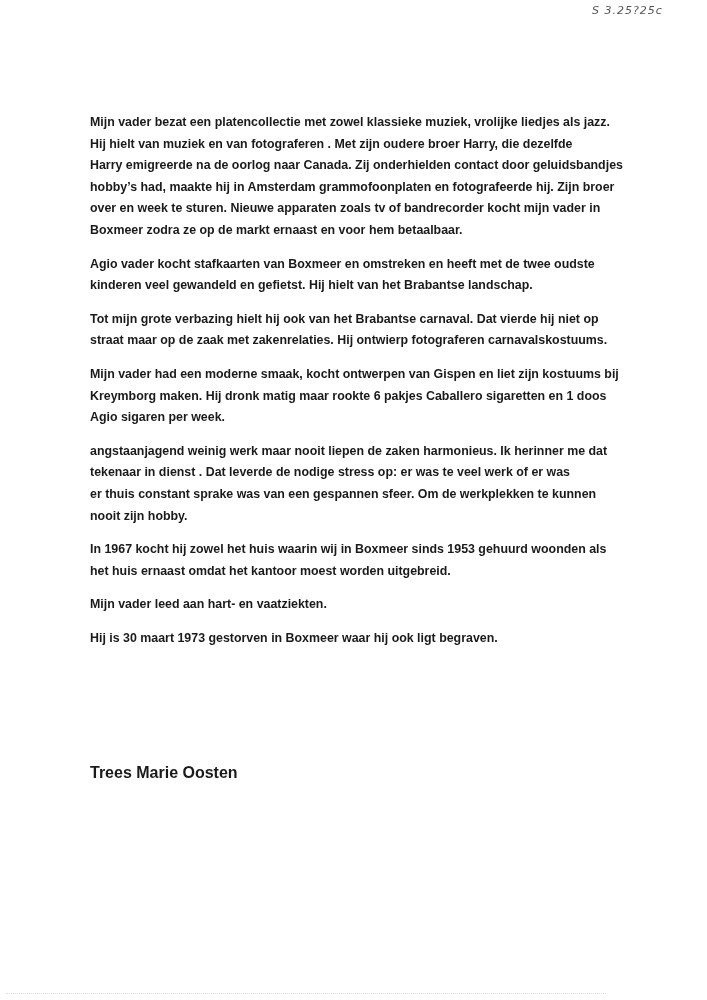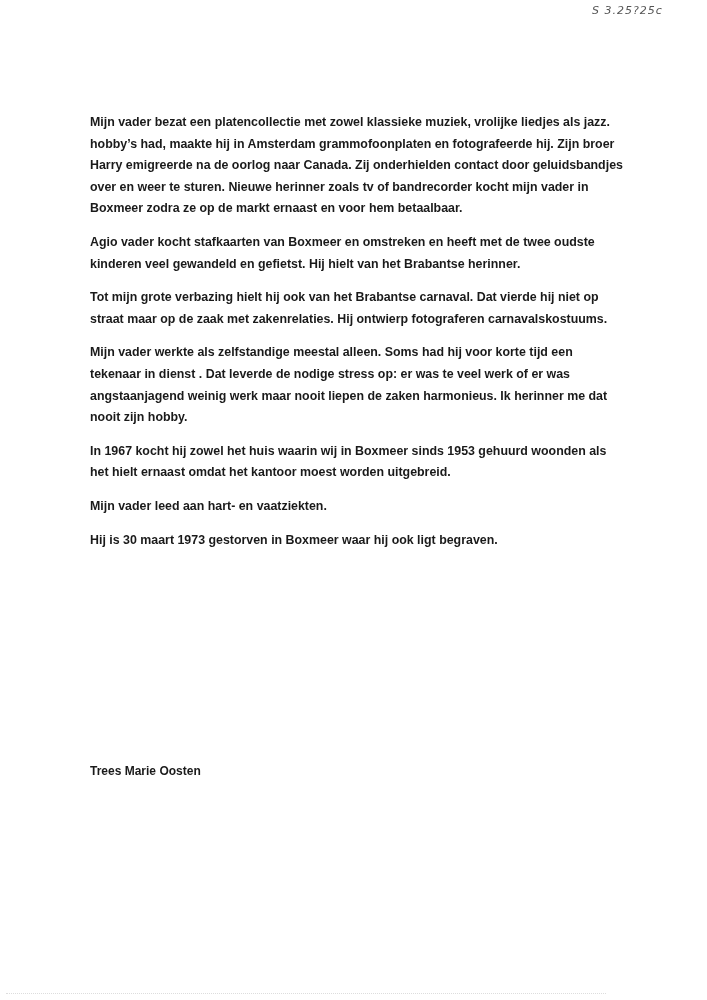--- a/index.html
+++ b/index.html
@@ -13,58 +13,64 @@
   .body-text {
     position: absolute; left: 90px; top: 112px; width: 535px;
     font-family: "Liberation Sans", sans-serif; font-weight: bold;
     font-size: 12.4px; line-height: 21.6px; color: #1a1a1a;
   }
   .para { margin: 0 7px 12px 0; }
   .line { display: block; white-space: nowrap; }
   .signature {
     position: absolute; left: 90px; top: 764px;
     font-family: "Liberation Sans", sans-serif; font-weight: bold;
-    font-size: 12px; color: #1a1a1a;
+    font-size: 16px; color: #1a1a1a;
   }
   .scan-edge {
     position: absolute; left: 6px; top: 993px; width: 600px; height: 1px;
     border-top: 1px dotted #ddd;
   }
 </style>
 </head>
 <body>
 
 <div class="page">
   <div class="ref">S 3.25?25c</div>
 
   <div class="body-text">
     <p class="para">
       <span class="line">Mijn vader  bezat een platencollectie met zowel klassieke muziek, vrolijke liedjes als jazz.</span>
+      <span class="line">Hij hielt van muziek en van fotograferen . Met zijn oudere broer Harry, die dezelfde</span>
+      <span class="line">Harry emigreerde na de oorlog naar Canada. Zij onderhielden contact door geluidsbandjes</span>
       <span class="line">hobby’s had, maakte hij in Amsterdam grammofoonplaten en fotografeerde hij. Zijn broer</span>
-      <span class="line">Harry emigreerde na de oorlog naar Canada. Zij onderhielden contact door geluidsbandjes</span>
-      <span class="line">over en weer te sturen. Nieuwe herinner zoals tv of bandrecorder kocht mijn vader in</span>
+      <span class="line">over en week te sturen. Nieuwe apparaten zoals tv of bandrecorder kocht mijn vader in</span>
       <span class="line">Boxmeer zodra ze op de markt ernaast en voor hem betaalbaar.</span>
     </p>
     <p class="para">
       <span class="line">Agio vader kocht stafkaarten van Boxmeer en omstreken en heeft met de twee oudste</span>
-      <span class="line">kinderen veel gewandeld en gefietst. Hij hielt van het Brabantse herinner.</span>
+      <span class="line">kinderen veel gewandeld en gefietst. Hij hielt van het Brabantse landschap.</span>
     </p>
     <p class="para">
       <span class="line">Tot mijn grote verbazing hielt hij ook van het Brabantse carnaval. Dat vierde hij niet op</span>
       <span class="line">straat maar op de zaak met zakenrelaties. Hij ontwierp fotograferen carnavalskostuums.</span>
     </p>
     <p class="para">
-      <span class="line">Mijn vader werkte als zelfstandige meestal alleen. Soms had hij voor korte tijd een</span>
+      <span class="line">Mijn vader had een moderne smaak, kocht ontwerpen van Gispen en liet zijn kostuums bij</span>
+      <span class="line">Kreymborg maken. Hij dronk matig maar rookte 6 pakjes Caballero sigaretten en 1 doos</span>
+      <span class="line">Agio sigaren per week.</span>
+    </p>
+    <p class="para">
+      <span class="line">angstaanjagend weinig werk maar nooit liepen de zaken harmonieus. Ik herinner me dat</span>
       <span class="line">tekenaar in dienst . Dat leverde de nodige stress op: er was te veel werk of er was</span>
-      <span class="line">angstaanjagend weinig werk maar nooit liepen de zaken harmonieus. Ik herinner me dat</span>
+      <span class="line">er thuis  constant sprake was van een gespannen sfeer. Om de werkplekken te kunnen</span>
       <span class="line">nooit zijn hobby.</span>
     </p>
     <p class="para">
       <span class="line">In 1967 kocht hij zowel het huis waarin wij in Boxmeer sinds 1953 gehuurd woonden als</span>
-      <span class="line">het hielt ernaast omdat het kantoor moest worden uitgebreid.</span>
+      <span class="line">het huis ernaast omdat het kantoor moest worden uitgebreid.</span>
     </p>
     <p class="para">
       <span class="line">Mijn vader leed aan hart- en vaatziekten.</span>
     </p>
     <p class="para">
       <span class="line">Hij is 30 maart 1973  gestorven in Boxmeer waar hij ook ligt begraven.</span>
     </p>
   </div>
 
   <div class="signature">Trees Marie Oosten</div>

